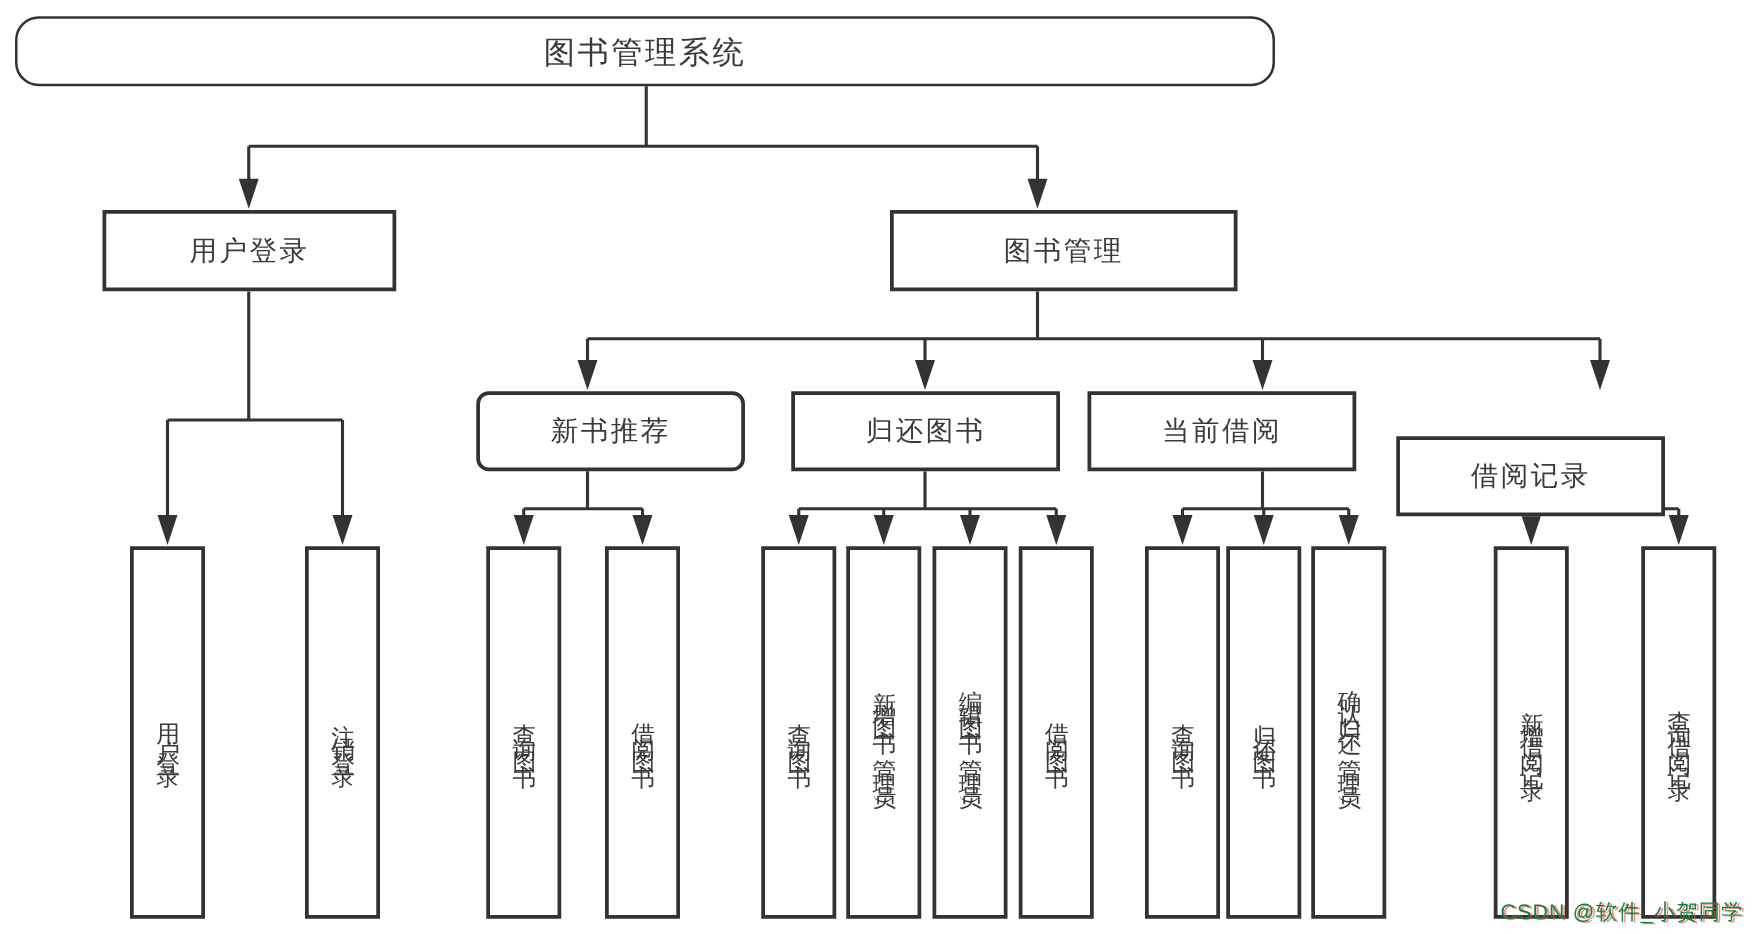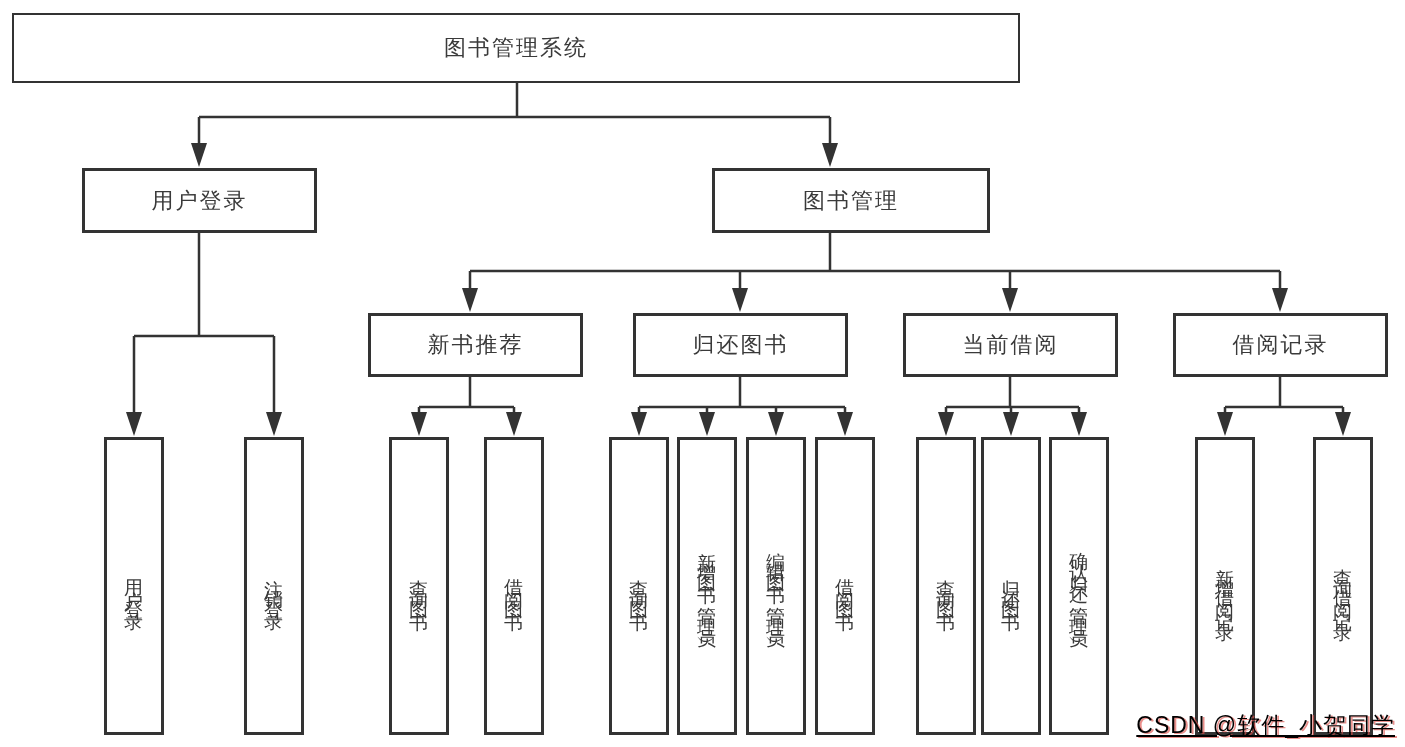--- a/index.html
+++ b/index.html
@@ -15,57 +15,56 @@
     position:absolute;
     box-sizing:border-box;
     background:#ffffff;
     border:3px solid #333333;
     display:flex;align-items:center;justify-content:center;
     color:#3a3a3a;
     text-align:center;
     z-index:2;
   }
   .root{
-    left:12px;top:13px;width:1008px;height:70px;
+    left:12px;top:13px;width:1008px;height:56px;
     border-width:2px;
-    font-size:22px;letter-spacing:2px;
+    font-size:25px;letter-spacing:2px;border-radius:19px;
   }
   .lvl2{top:168px;height:65px;font-size:22px;letter-spacing:2px;}
   .lvl2.a{left:82px;width:235px;}
   .lvl2.b{left:712px;width:278px;}
   .lvl3{top:313px;height:64px;width:215px;font-size:22px;letter-spacing:2px;}
-  .lvl3.p1{left:368px;}
+  .lvl3.p1{left:381px;border-radius:10px;}
   .lvl3.p2{left:633px;}
-  .lvl3.p3{left:903px;}
-  .lvl3.p4{left:1173px;}
+  .lvl3.p3{left:870px;}
+  .lvl3.p4{left:1117px;margin-top:36px;}
   .leaf{
     top:437px;height:298px;width:60px;
     writing-mode:vertical-rl;
     text-orientation:mixed;
     font-size:19px;
     letter-spacing:11px;
     line-height:1;
   }
   .leaf.x1{left:104px;}  .leaf.x2{left:244px;}
   .leaf.x3{left:389px;}  .leaf.x4{left:484px;}
   .leaf.x5{left:609px;}  .leaf.x6{left:677px;}
   .leaf.x7{left:746px;}  .leaf.x8{left:815px;}
   .leaf.x9{left:916px;}  .leaf.x10{left:981px;}
   .leaf.x11{left:1049px;}
   .leaf.x12{left:1195px;} .leaf.x13{left:1313px;}
   .watermark{
     position:absolute;
     right:10px;bottom:6px;
-    font-size:23px;
+    font-size:17px;
     letter-spacing:1px;
-    color:#000000;
+    color:#15803d;
     text-shadow:2px 1px 0 rgba(223,82,75,0.65);
     z-index:5;
     white-space:nowrap;
-    text-decoration:underline;
   }
 </style>
 </head>
 <body>
 
 <div id="canvas">
 
   <svg id="connectors" viewBox="0 0 1405 747" xmlns="http://www.w3.org/2000/svg" aria-hidden="true">
     <path fill="none" stroke="#333333" stroke-width="2.5" d="
       M517,69 V117

